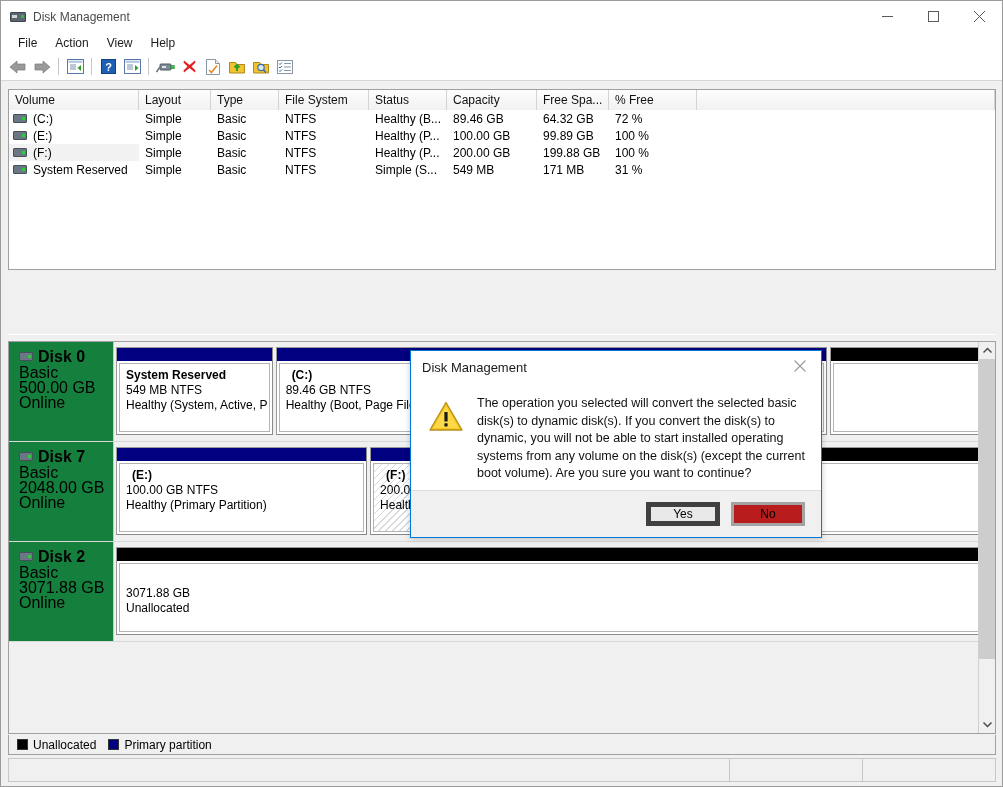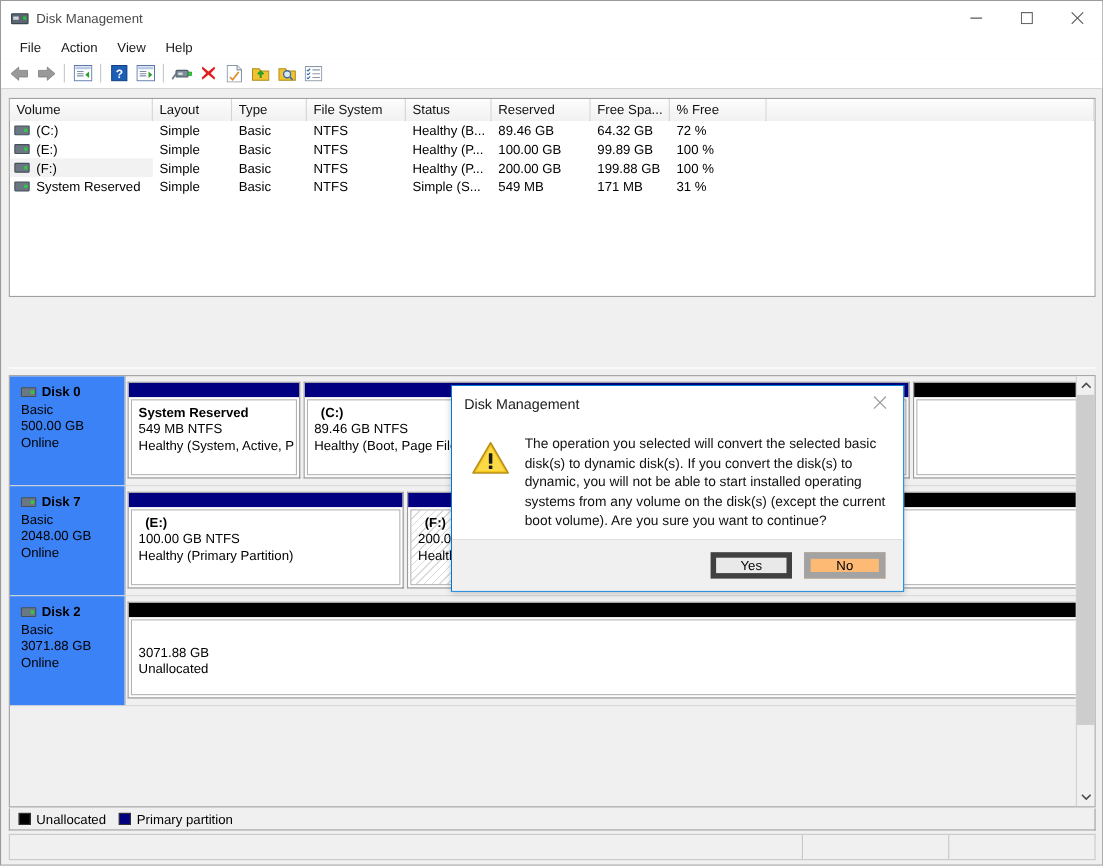--- a/index.html
+++ b/index.html
@@ -152,24 +152,24 @@
     overflow: hidden;
   }
   .diskrow {
     position: relative;
     height: 88px;
     border-bottom: 1px solid #d8d8d8;
     display: flex;
   }
   .diskinfo {
     width: 105px; flex: none;
-    background: #3b82f6;
+    background: #15803d;
     border-right: 1px solid #c8c8c8;
     padding: 7px 0 0 10px;
-    font-size: 12px; line-height: 15px;
+    font-size: 16px; line-height: 15px;
   }
   .diskinfo .dname {
     font-weight: bold; display: flex; align-items: center; margin-bottom: 1px;
   }
   .diskinfo .dname .drv-icon { margin-right: 5px; }
   .cd-icon {
     width: 15px; height: 12px; margin-right: 4px; flex: none; position: relative;
   }
   .cd-icon .disc {
     position: absolute; left: 3px; top: 0;
@@ -294,22 +294,22 @@
   .dlg-foot {
     position: absolute; left: 0; bottom: 0;
     width: 410px; height: 47px;
     background: #f0f0f0;
     border-top: 1px solid #dfdfdf;
     display: flex; align-items: center; justify-content: flex-end;
     padding-right: 16px; gap: 11px;
   }
   .dlg-btn {
     width: 74px; height: 24px;
-    background: #fdba74;
-    border: 6px solid #a3a3a3;
+    background: #b91c1c;
+    border: 3px solid #a3a3a3;
     font-size: 12px; color: #000;
     display: flex; align-items: center; justify-content: center;
   }
   .dlg-btn.default { border: 5px solid #404040; background: #e9e9e9; }
 </style>
 </head>
 <body>
 
 <div id="app">
 
@@ -425,21 +425,21 @@
     </div>
   </div>
 
   <div class="vollist">
     <div class="vol-header">
       <div class="vh" style="width:130px">Volume</div>
       <div class="vh" style="width:72px">Layout</div>
       <div class="vh" style="width:68px">Type</div>
       <div class="vh" style="width:90px">File System</div>
       <div class="vh" style="width:78px">Status</div>
-      <div class="vh" style="width:90px">Reserved</div>
+      <div class="vh" style="width:90px">Capacity</div>
       <div class="vh" style="width:72px">Free Spa...</div>
       <div class="vh" style="width:88px">% Free</div>
       <div class="vh" style="flex:1"></div>
     </div>
     <div class="vol-rows">
 
       <div class="vrow">
         <div class="vc vc-vol" style="width:130px">
             <span class="drv-icon"></span>
             <span>(C:)</span>

